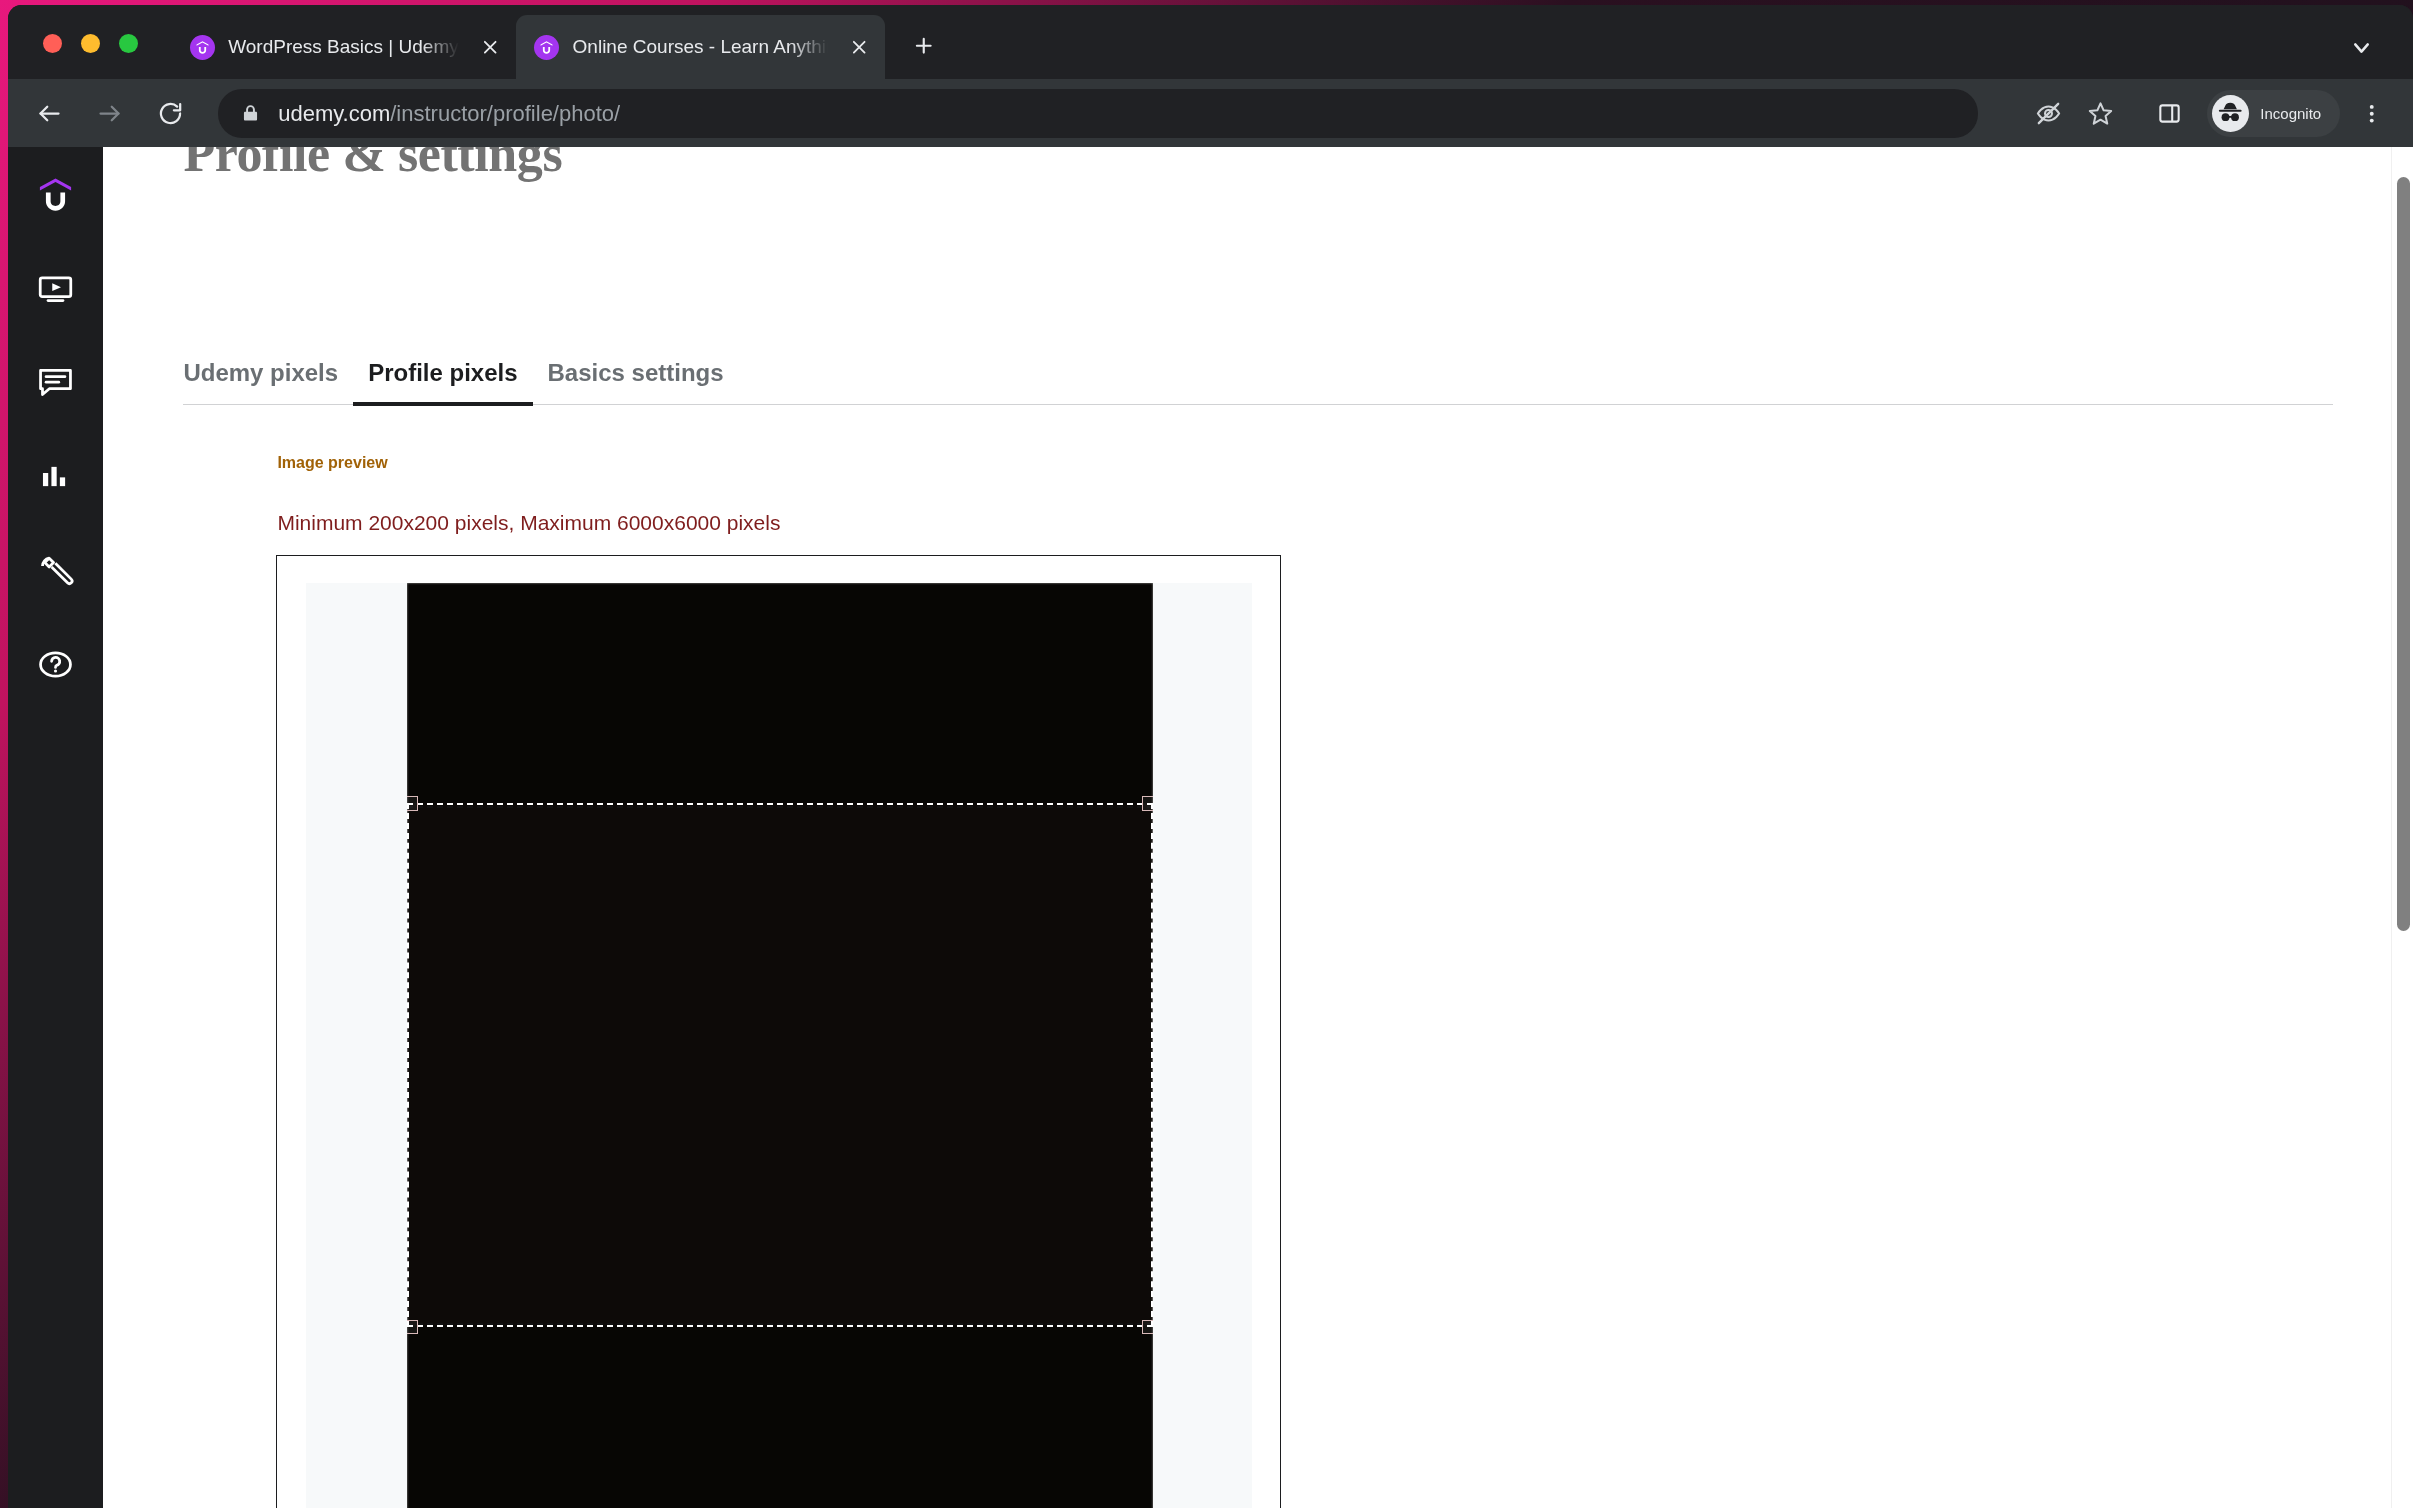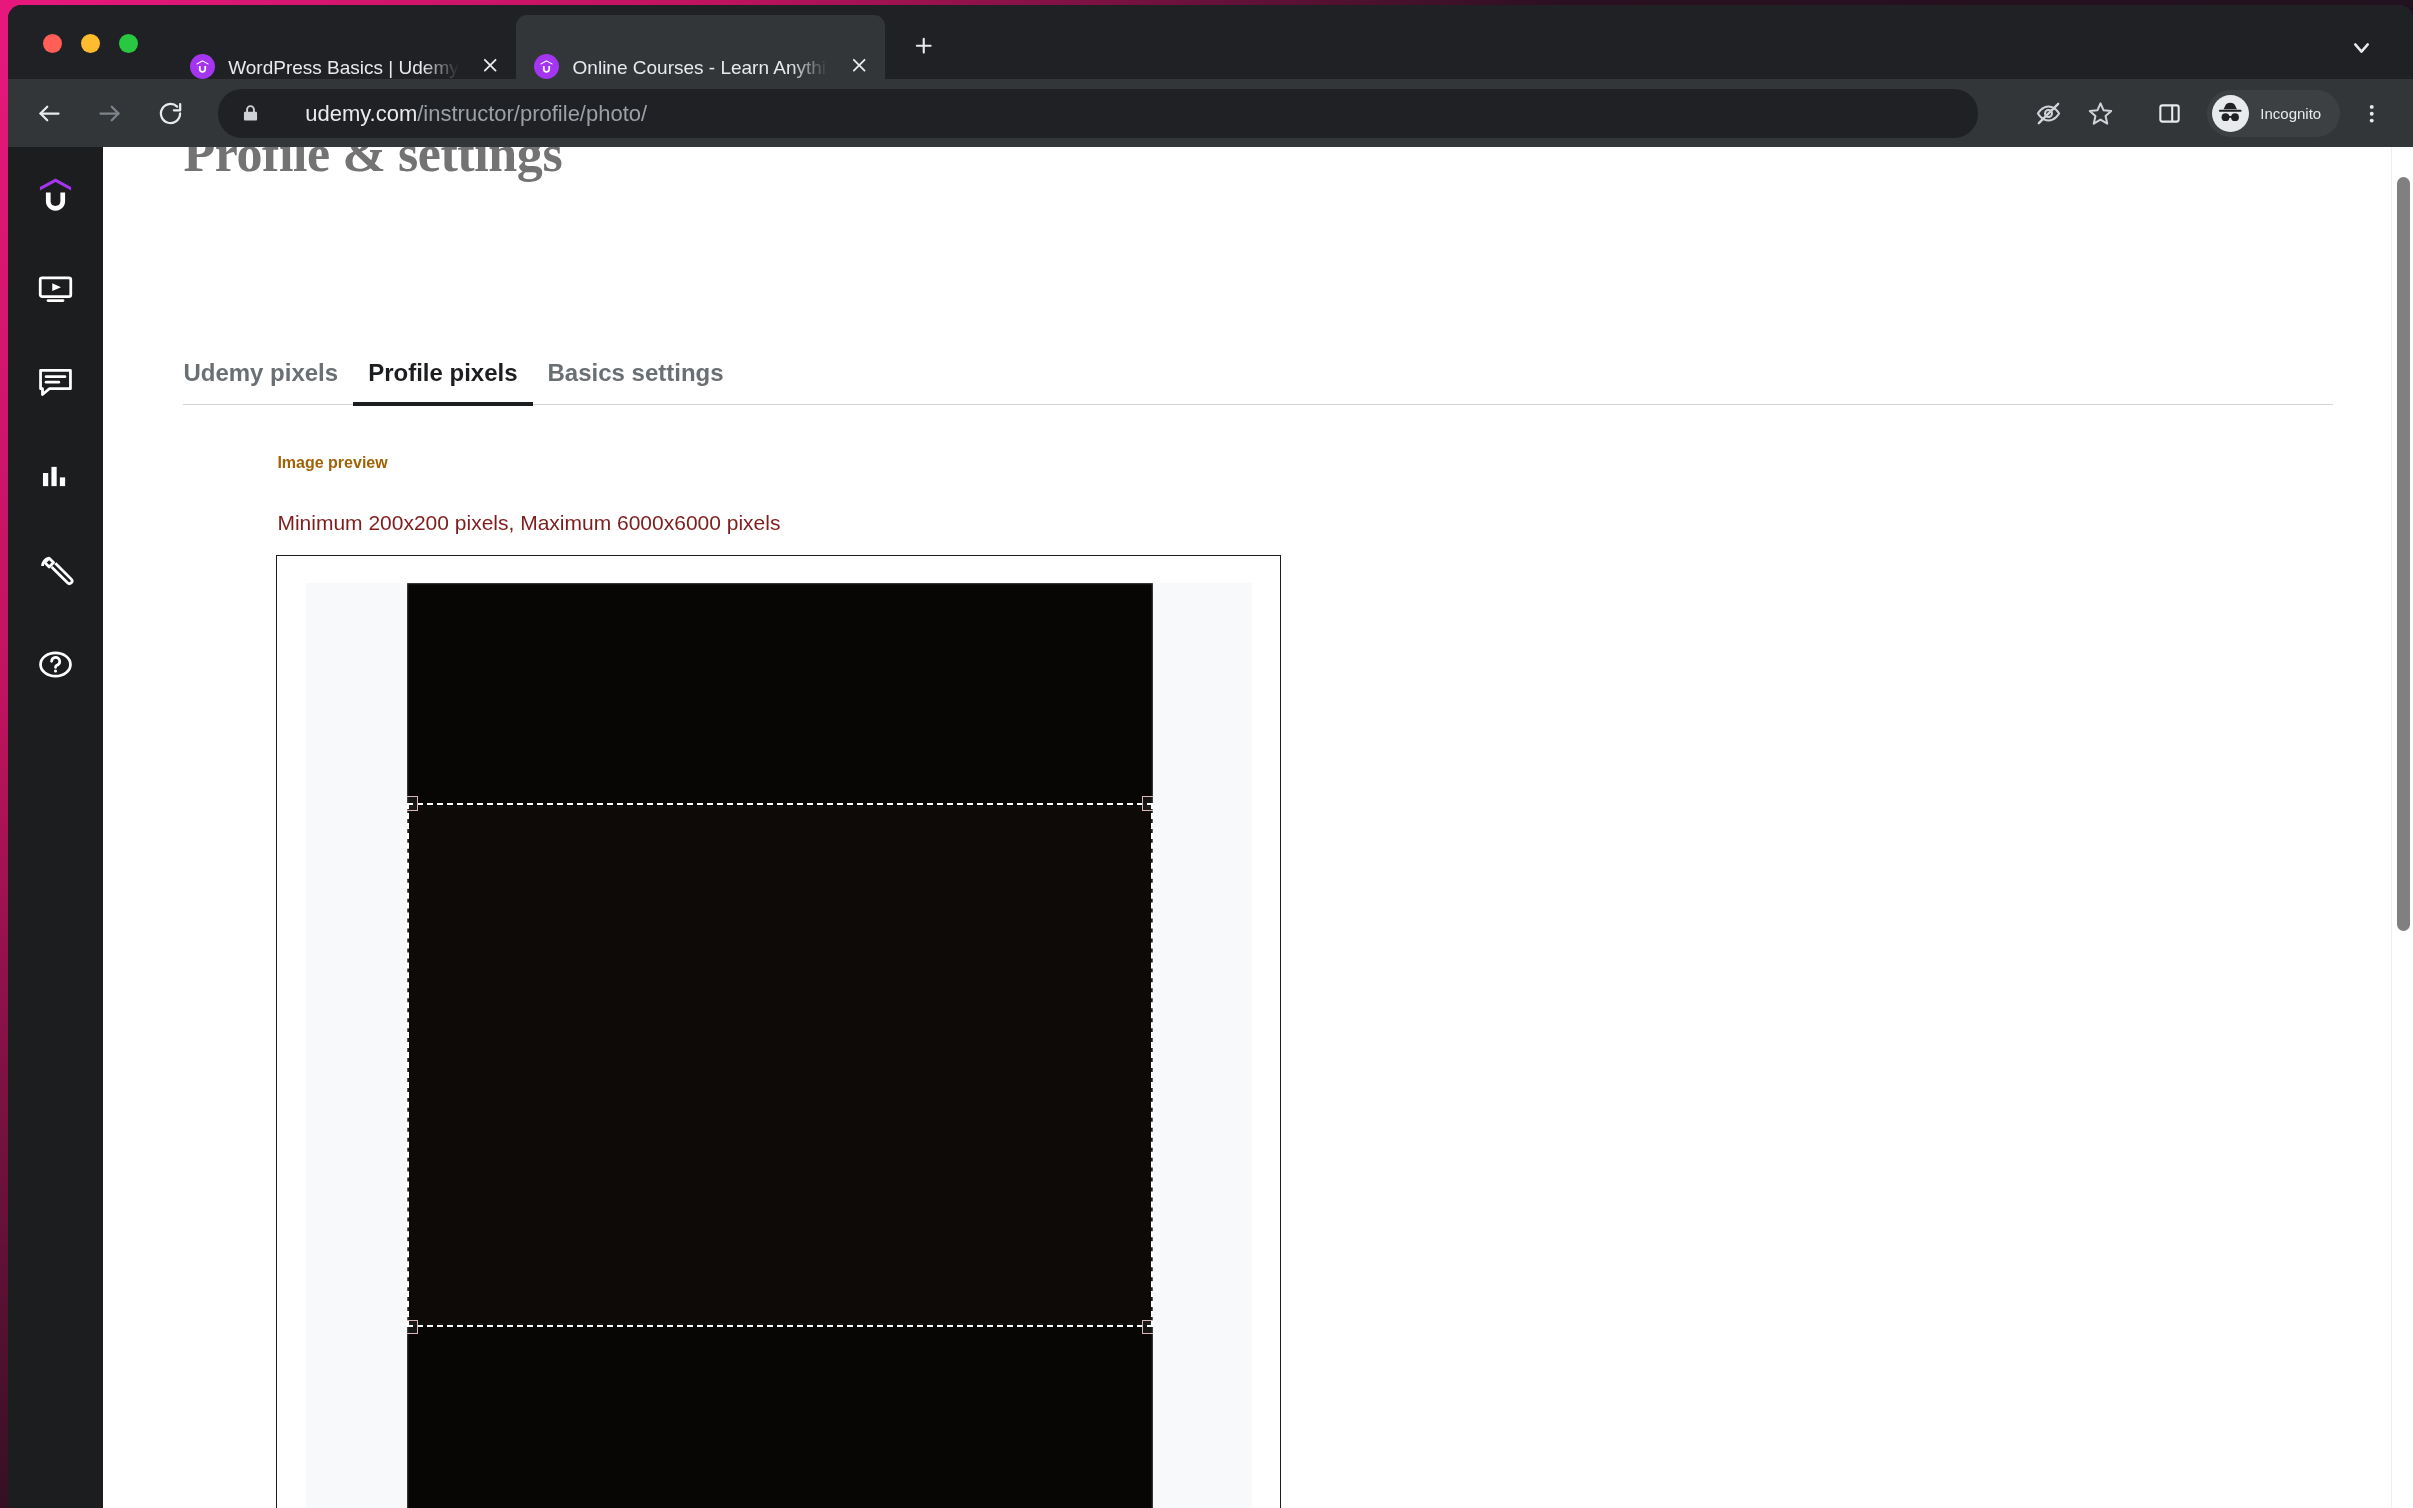--- a/index.html
+++ b/index.html
@@ -40,21 +40,21 @@
   .light.red    { background: #ff5f57; }
   .light.yellow { background: #febc2e; }
   .light.green  { background: #28c840; }
 
   #tabs {
     position: absolute; left: 163px; top: 0;
     display: flex; align-items: flex-end; height: 74px;
   }
   .tab {
     position: relative;
-    display: flex; align-items: flex-end;
+    display: flex; align-items: center;
     height: 64px;
     padding: 0 11.7px 0 18.4px;
     border-radius: 11px 11px 0 0;
     max-width: 369px;
   }
   .tab.active { background: #323639; }
   .tab-fav {
     width: 25px; height: 25px; border-radius: 50%;
     background: #a435f0;
     display: flex; align-items: center; justify-content: center;
@@ -110,21 +110,20 @@
   #omnibox {
     margin-left: 22px;
     height: 49px;
     flex: 1 1 auto;
     max-width: 1760px;
     background: #202124;
     border-radius: 24px;
     display: flex; align-items: center;
     padding: 0 22px;
     min-width: 0;
-    gap: 27px;
   }
   #lock-icon { flex: 0 0 auto; display:flex; margin-right: 17px; }
   #url {
     font-size: 22px;
     color: #9aa0a6;
     white-space: nowrap;
     overflow: hidden;
   }
   #url b { color: #e8eaed; font-weight: 400; }
   #right-actions {

